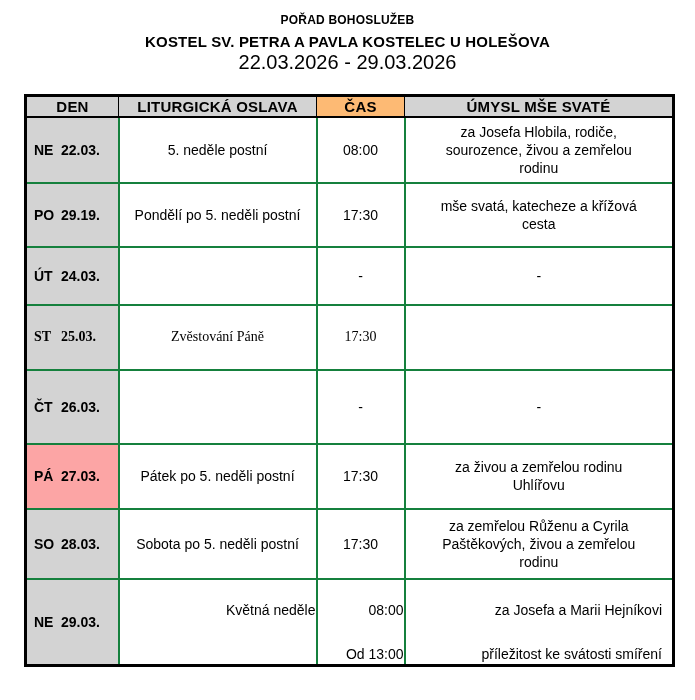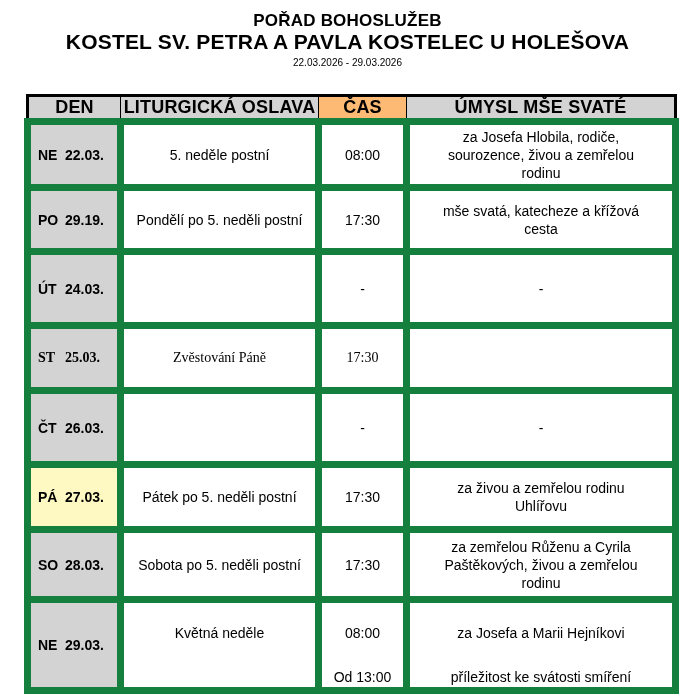--- a/index.html
+++ b/index.html
@@ -3,71 +3,71 @@
 <meta charset="utf-8">
 <style>
   * { margin: 0; padding: 0; box-sizing: border-box; }
   html, body {
     width: 695px; height: 700px;
     background: #ffffff;
     color: #000000;
     font-family: "Liberation Sans", sans-serif;
   }
   .doc-header { text-align: center; padding-top: 10px; }
-  .doc-title    { font-size: 17px; font-weight: bold; line-height: 21px; letter-spacing: .2px; }
-  .doc-subtitle { font-size: 21px; font-weight: bold; line-height: 21px; letter-spacing: .2px; }
-  .doc-daterange{ font-size: 10px; line-height: 21px; }
+  .doc-title    { font-size: 12px; font-weight: bold; line-height: 21px; letter-spacing: .2px; }
+  .doc-subtitle { font-size: 15px; font-weight: bold; line-height: 21px; letter-spacing: .2px; }
+  .doc-daterange{ font-size: 20px; line-height: 21px; }
 
   table.schedule {
     border-collapse: collapse;
     table-layout: fixed;
     width: 648px;
     margin: 21px 0 0 24px;
     border: 3px solid #000;
   }
   th {
     border: 1px solid #000;
     border-bottom: 2px solid #000;
     height: 21px;
-    font-size: 18px;
+    font-size: 15px;
     font-weight: bold;
     letter-spacing: .2px;
     text-align: center;
     vertical-align: middle;
   }
   td {
-    border: 7px solid #15803d;
+    border: 2px solid #15803d;
     font-size: 14px;
     text-align: center;
     vertical-align: middle;
     overflow: hidden;
   }
   tbody tr:nth-child(1) { height: 66px; }
   tbody tr:nth-child(2) { height: 64px; }
-  tbody tr:nth-child(3) { height: 74px; }
+  tbody tr:nth-child(3) { height: 58px; }
   tbody tr:nth-child(4) { height: 65px; font-family: Liberation Serif, serif; }
   tbody tr:nth-child(5) { height: 74px; }
   tbody tr:nth-child(6) { height: 65px; }
   tbody tr:nth-child(7) { height: 70px; }
   tbody tr:nth-child(8) { height: 86px; }
 
   td.day {
     text-align: left;
     padding-left: 7px;
     font-weight: bold;
     white-space: nowrap;
   }
   td.day .abbr { display: inline-block; min-width: 27px; }
   td.cel { padding: 0 8px; line-height: 18px; }
   td.intention { padding: 2px 31px; line-height: 18px; }
 
   
   td.split { padding: 0; vertical-align: top; }
   td.split.intention { padding: 0 10px; }
-  .flexcell { height: 84px; display: flex; flex-direction: column; }
+  .flexcell { height: 84px; display: flex; flex-direction: column; align-items: flex-end; }
   .slot.main {
     flex: 1;
     display: flex; align-items: center; justify-content: center;
     line-height: 18px;
   }
   .slot.bottom {
     height: 24px;
     display: flex; align-items: flex-end; justify-content: center;
     padding-bottom: 2px;
     line-height: 16px;
@@ -124,21 +124,21 @@
           <td class="time">17:30</td>
           <td class="intention"></td>
         </tr>
         <tr>
           <td class="day" style="background: rgb(211, 211, 211);"><span class="abbr">ČT</span><span class="date">26.03.</span></td>
           <td class="cel"></td>
           <td class="time">-</td>
           <td class="intention">-</td>
         </tr>
         <tr>
-          <td class="day" style="background: #fef9c3; margin-top: 44px;"><span class="abbr">PÁ</span><span class="date">27.03.</span></td>
+          <td class="day" style="background: #fca5a5; margin-top: 44px;"><span class="abbr">PÁ</span><span class="date">27.03.</span></td>
           <td class="cel">Pátek po 5. neděli postní</td>
           <td class="time">17:30</td>
           <td class="intention">za živou a zemřelou rodinu Uhlířovu</td>
         </tr>
         <tr>
           <td class="day" style="background: rgb(211, 211, 211);"><span class="abbr">SO</span><span class="date">28.03.</span></td>
           <td class="cel">Sobota po 5. neděli postní</td>
           <td class="time">17:30</td>
           <td class="intention">za zemřelou Růženu a Cyrila Paštěkových, živou a zemřelou rodinu</td>
         </tr>

